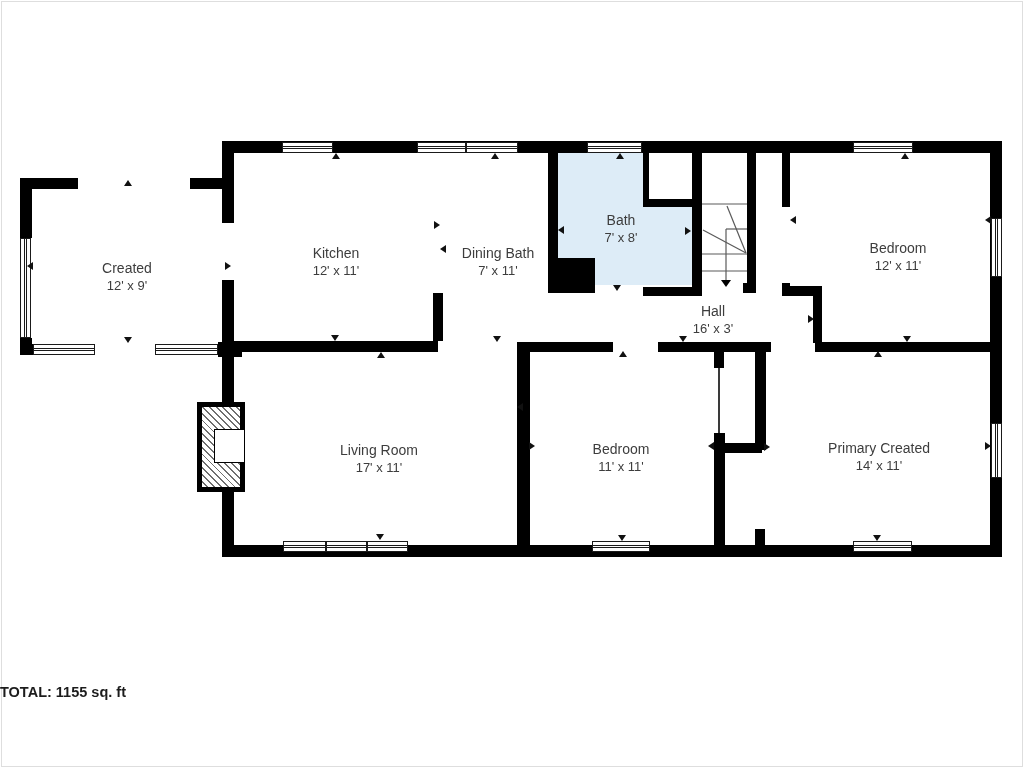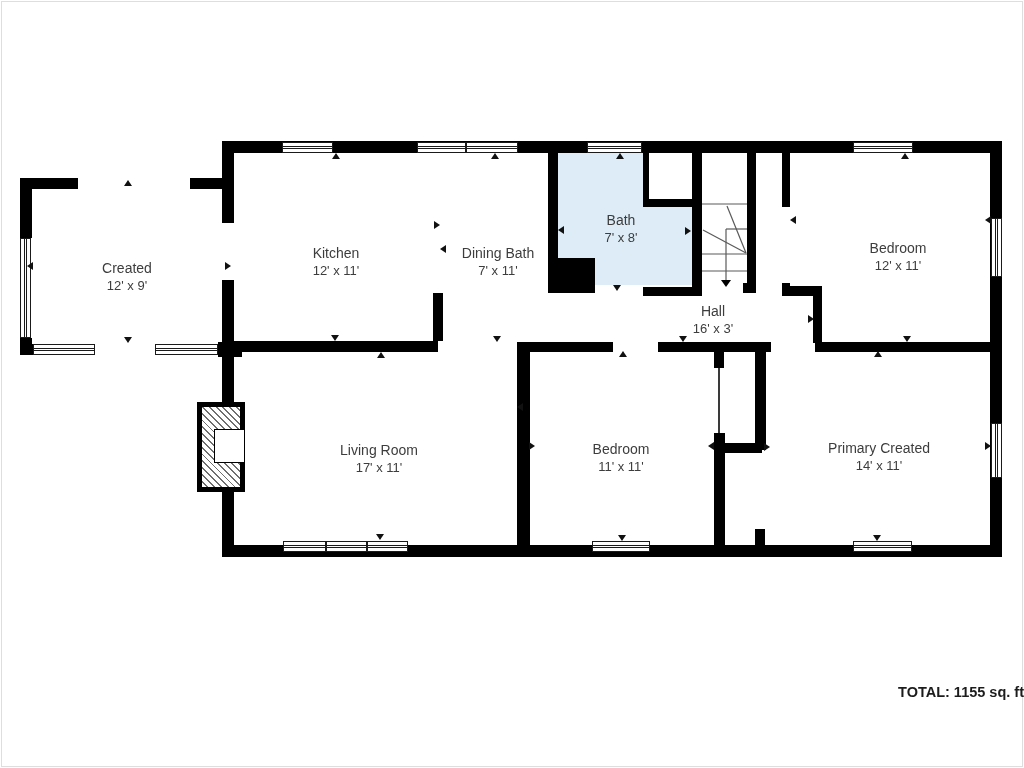--- a/index.html
+++ b/index.html
@@ -18,21 +18,21 @@
   .marker{position:absolute;width:0;height:0;}
   .room{position:absolute;transform:translate(-50%,-50%);text-align:center;color:#3d3d3d;
         white-space:nowrap;}
   .room .rname{font-size:14px;line-height:18px;}
   .room .rdims{font-size:13px;line-height:17px;}
   .fireplace{position:absolute;background:#000;}
   .fp-hatch{position:absolute;inset:5px;background:
       repeating-linear-gradient(45deg,#ffffff 0 3.5px,#6f6f6f 3.5px 4.8px);}
   .fp-box{position:absolute;background:#ffffff;border:1.5px solid #000;box-sizing:border-box;}
   #stairs-svg{position:absolute;left:0;top:0;pointer-events:none;}
-  .summary{position:absolute;left:0;top:684px;width:1024px;text-align:right;color:#2c2c2c;}
+  .summary{position:absolute;left:0;top:684px;width:1024px;text-align:left;color:#2c2c2c;}
   .summary .total{font-size:14.5px;font-weight:bold;line-height:17px;color:#1c1c1c;}
   .summary .floor1{font-size:14.5px;line-height:16px;}
   .summary .excluded{font-size:14.5px;line-height:17px;}
   .summary .disclaimer{font-size:8px;line-height:10px;margin-top:9px;color:#4d4d4d;letter-spacing:.2px;}
 </style>
 </head>
 <body>
 
 <div id="stage">
   <div class="frame"></div>

